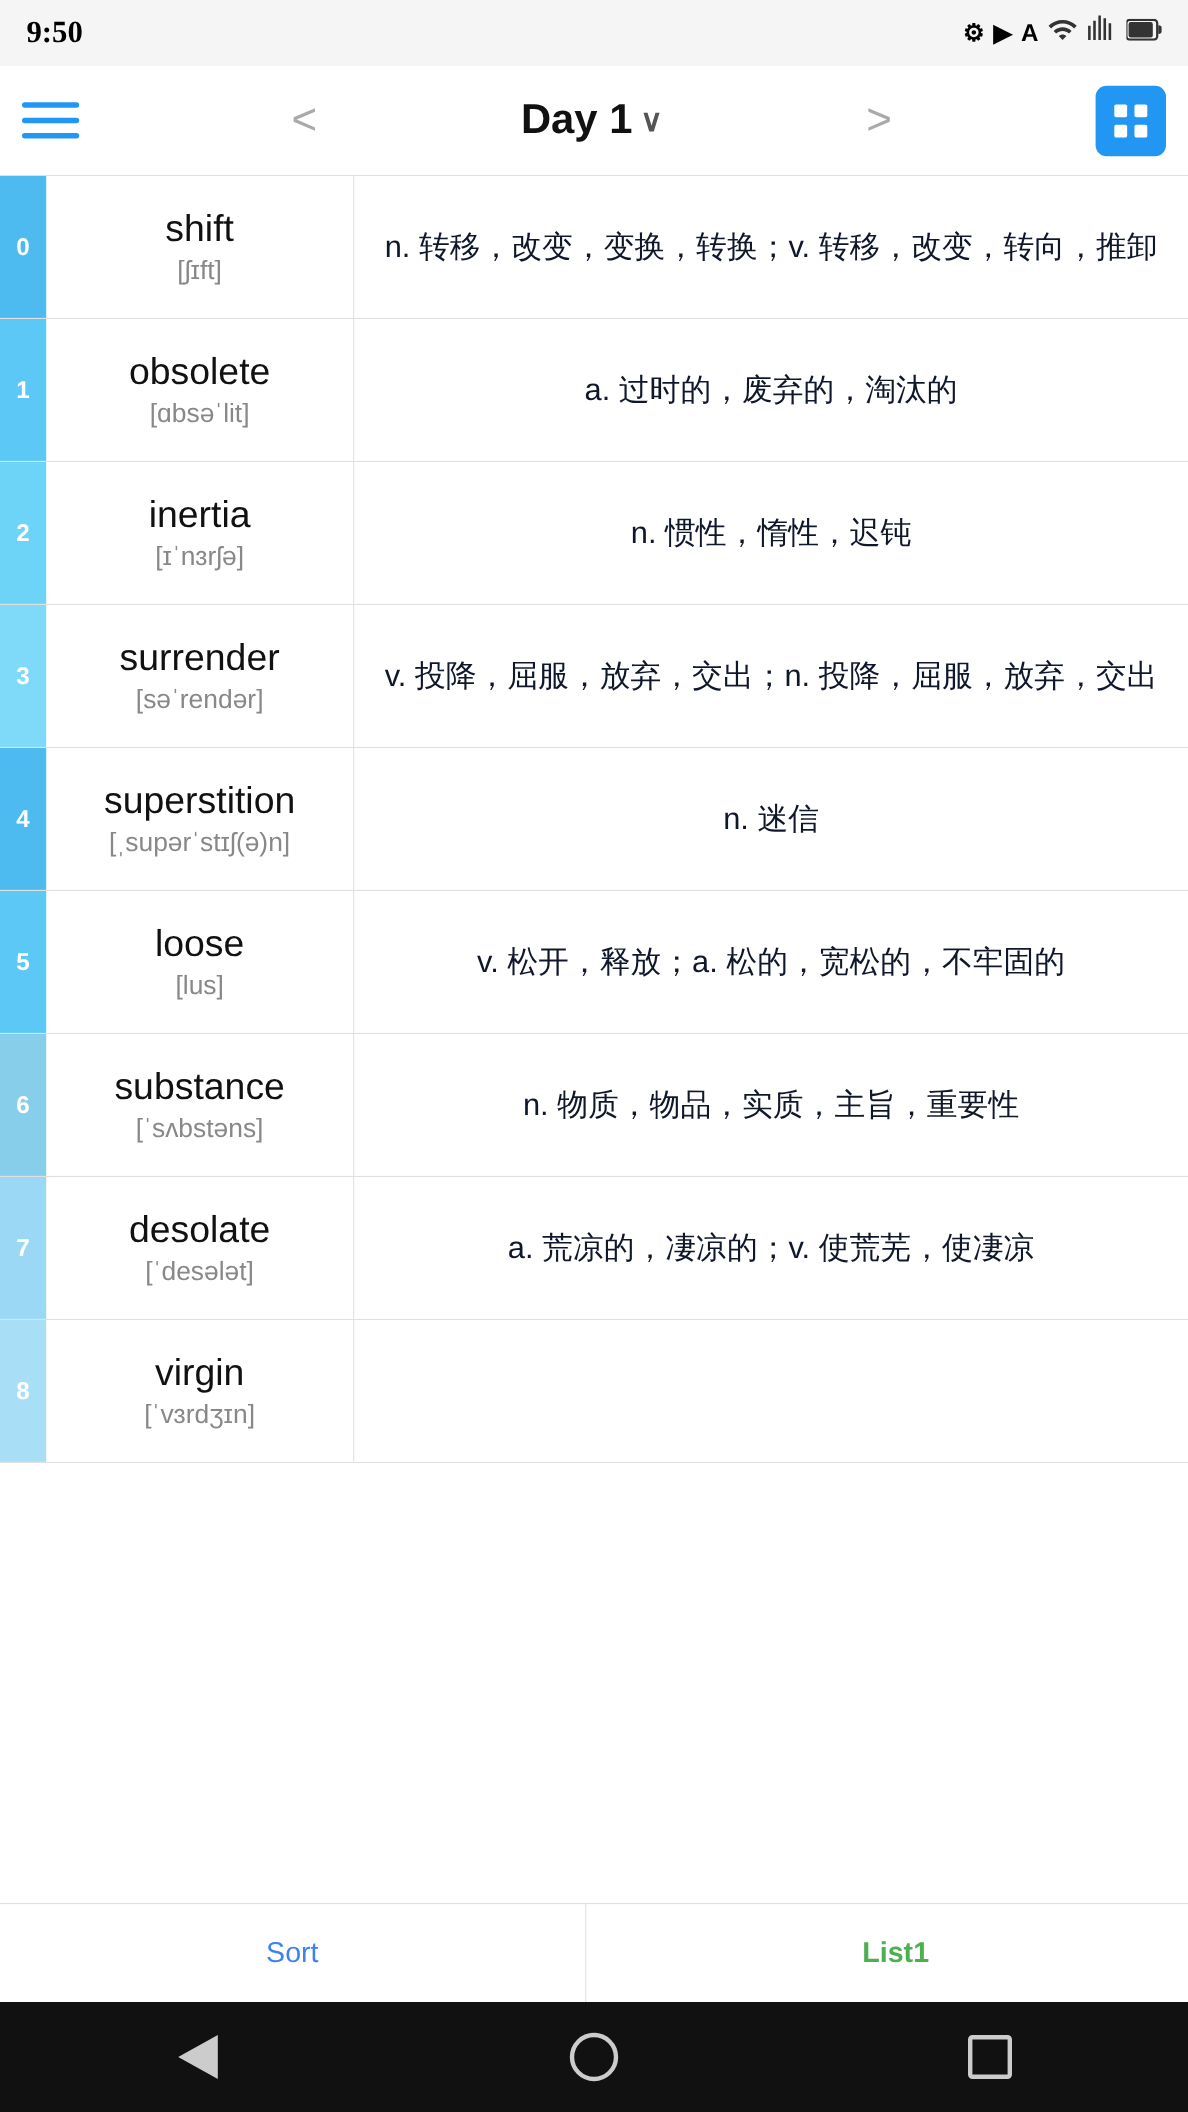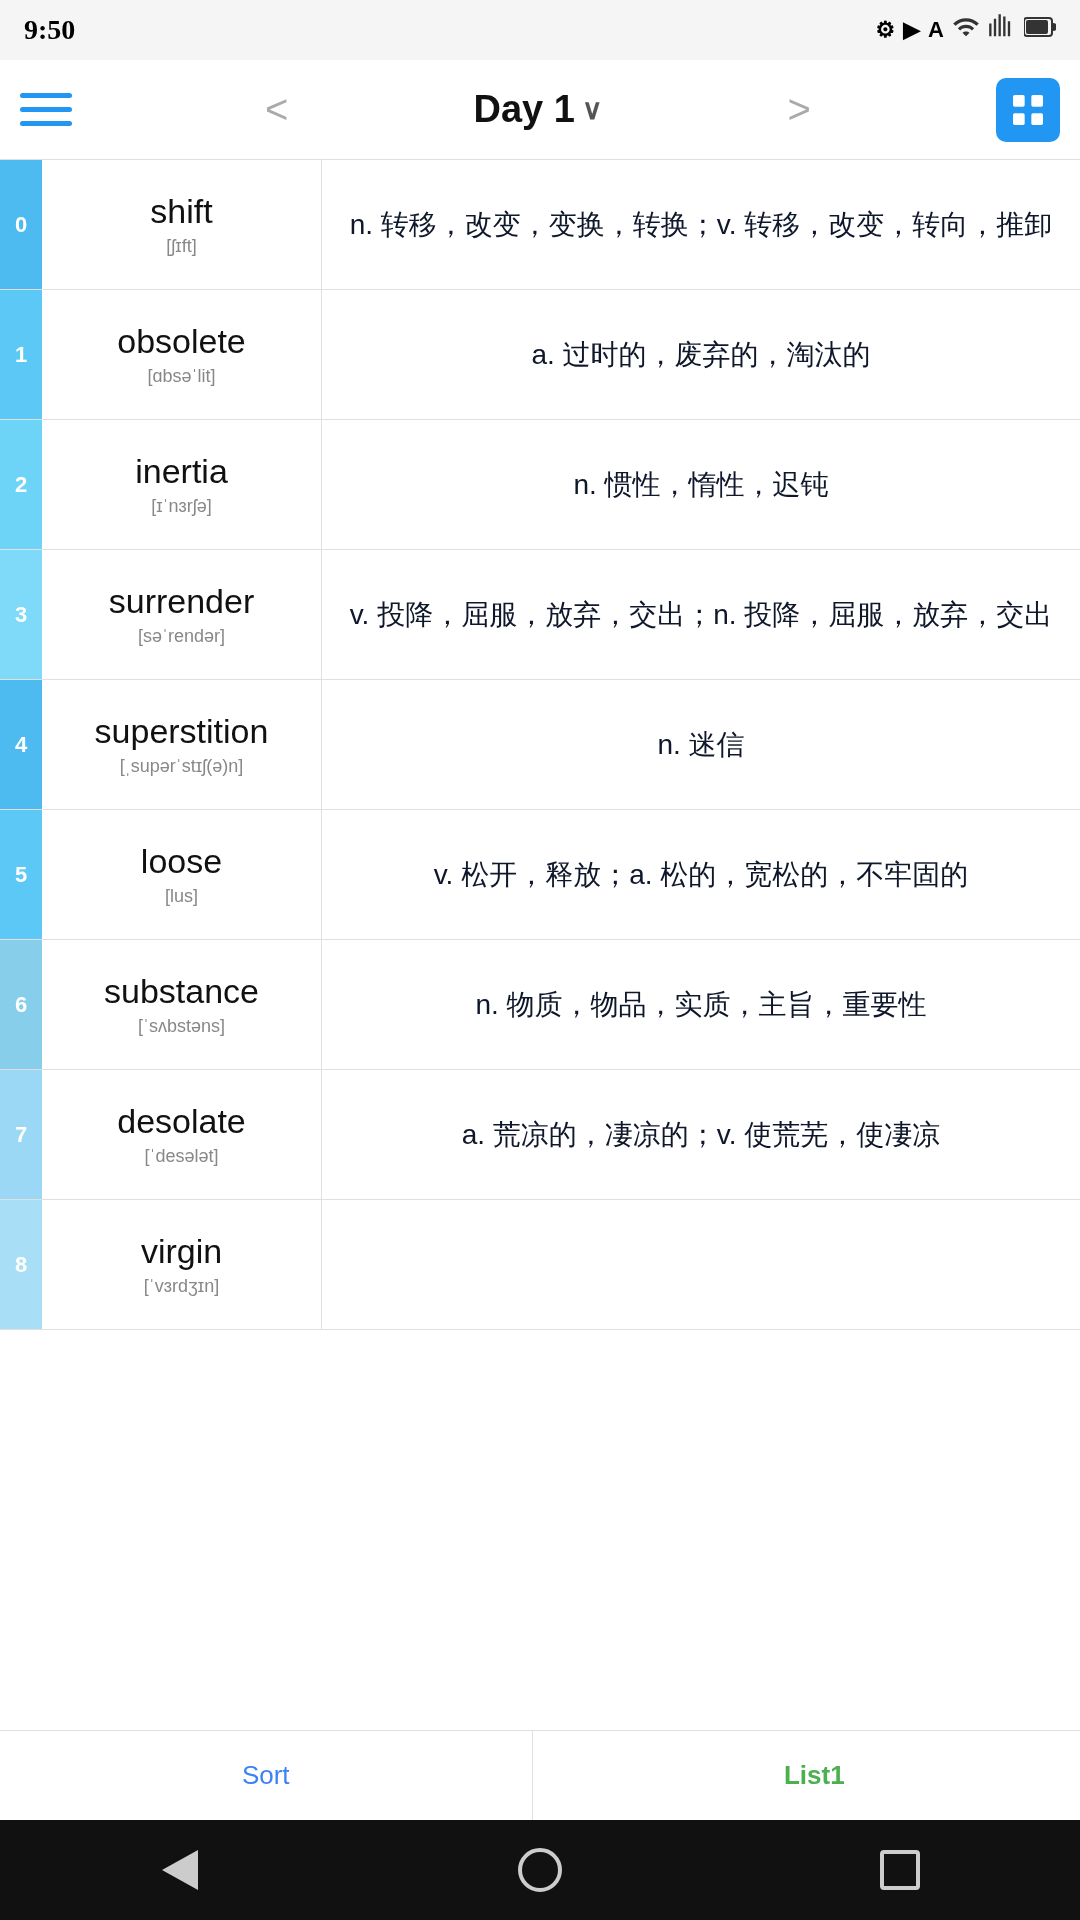--- a/index.html
+++ b/index.html
@@ -133,21 +133,21 @@
       padding: 18px 10px;
       border-right: 1px solid #e0e0e0;
     }
     .word-col .word {
       font-size: 34px;
       font-weight: normal;
       color: #111;
       text-align: center;
     }
     .word-col .phonetic {
-      font-size: 18px;
+      font-size: 24px;
       color: #888;
       text-align: right;
       margin-top: 5px;
     }
     .def-col {
       flex: 1;
       display: flex;
       align-items: center;
       justify-content: center;
       padding: 18px 24px;

